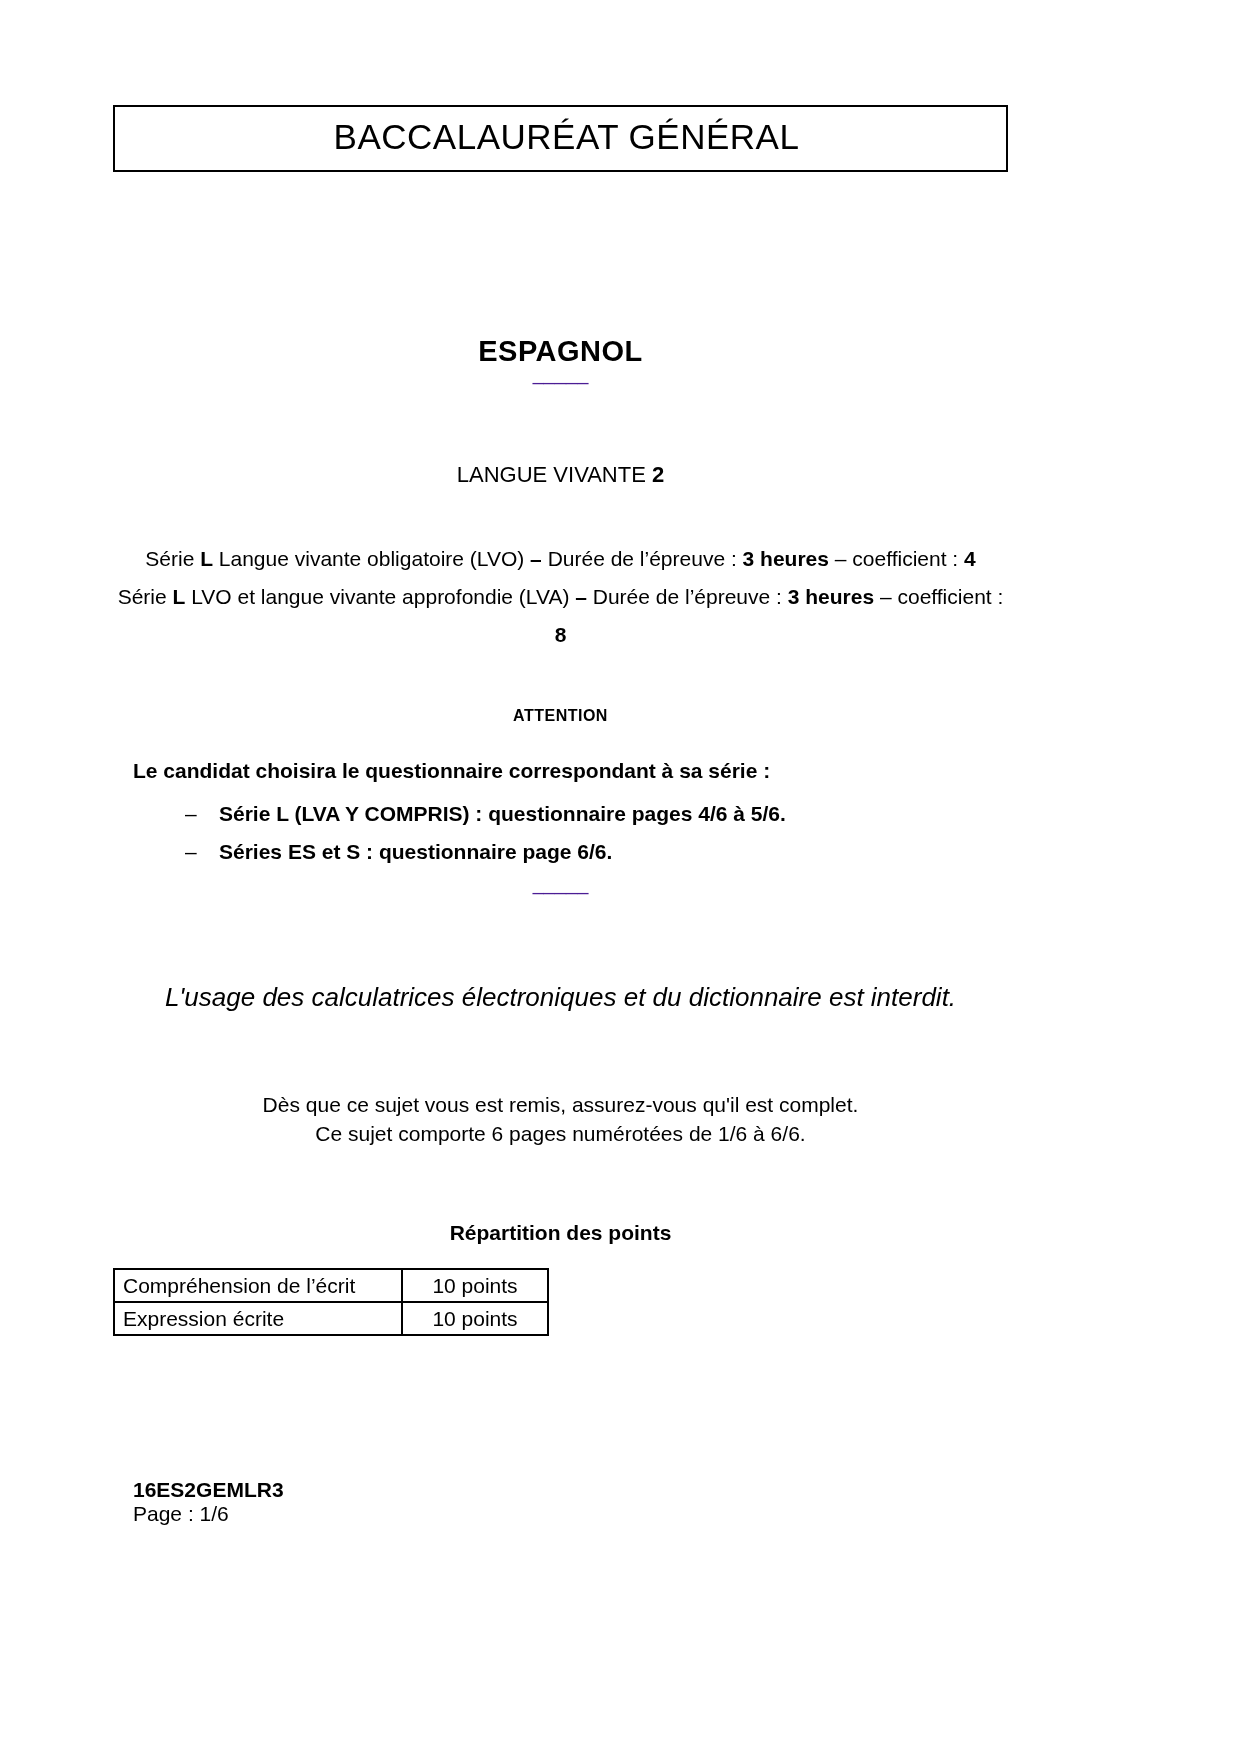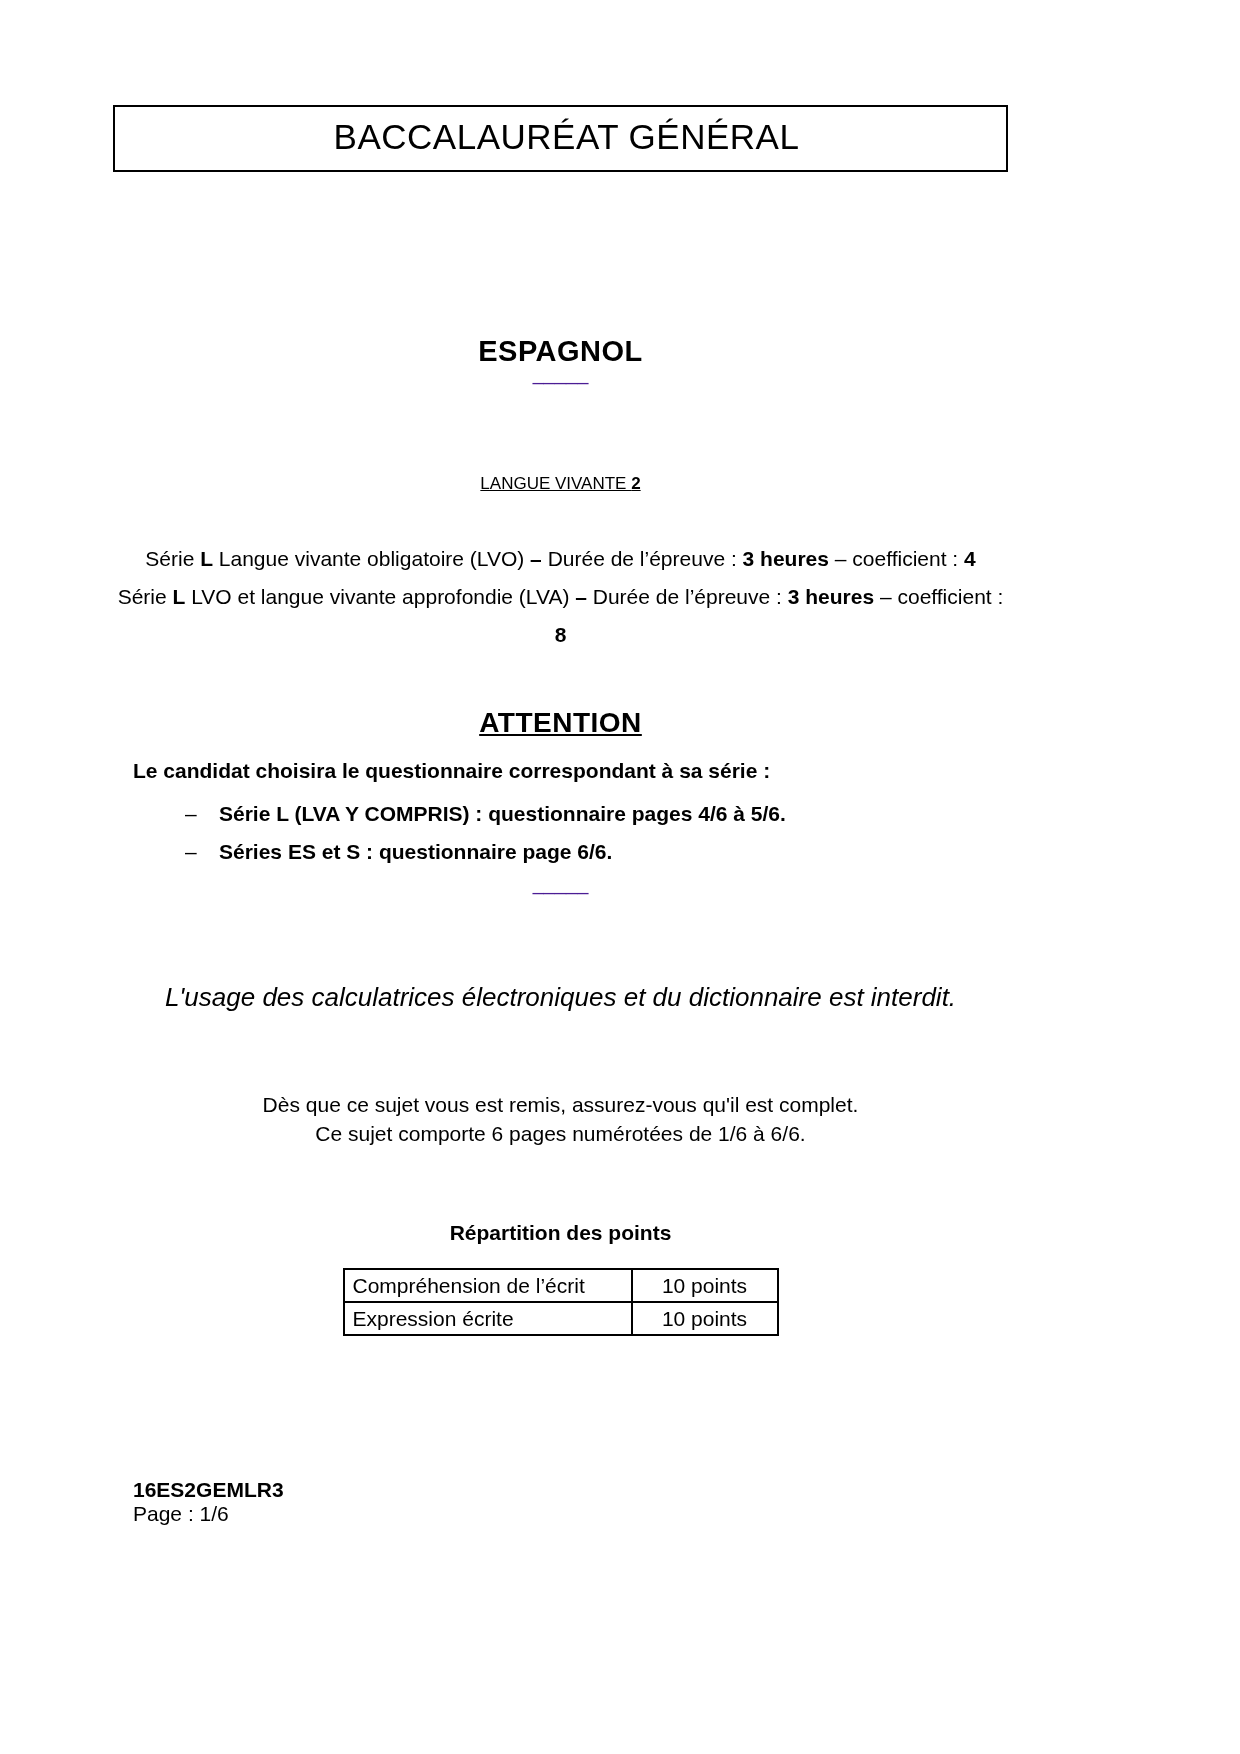--- a/index.html
+++ b/index.html
@@ -28,27 +28,26 @@
     padding: 10px 0 13px 12px;
     text-align: center;
     font-size: 35px;
     letter-spacing: 0.5px;
   }
   .session   { top: 227px; font-size: 24px; font-weight: bold; }
   .subject   { top: 335px; font-size: 29px; font-weight: bold; letter-spacing: 0.5px; }
   .divider   { font-size: 20px; letter-spacing: 0px; color: #4c1d95; }
   .divider1  { top: 362px; }
   .divider2  { top: 872px; }
-  .language  { top: 474px; font-size: 17px; text-decoration: underline; }
+  .language  { top: 462px; font-size: 22px; }
   .series    { top: 540px; font-size: 21px; line-height: 38px; }
   .attention-heading {
     top: 707px;
-    font-size: 28px;
+    font-size: 16px;
     font-weight: bold;
-    text-decoration: underline;
     letter-spacing: 0.5px;
   }
   .attention-intro {
     top: 759px;
     left: 20px;
     right: auto;
     font-size: 21px;
     font-weight: bold;
     text-align: left;
   }
@@ -66,21 +65,21 @@
     font-weight: bold;
   }
   .attention-item .marker {
     font-weight: normal;
     width: 34px;
     flex: 0 0 34px;
   }
   .notice       { top: 982px;  font-size: 26px; font-style: italic; }
   .completeness { top: 1090px; font-size: 21px; line-height: 29px; }
   .points-heading { top: 1221px; font-size: 21px; font-weight: bold; }
-  .table-wrap  { top: 1268px; display: flex; justify-content: center; }
+  .table-wrap  { top: 1268px; display: flex; justify-content: flex-start; }
   table.points-table {
     border-collapse: collapse;
     font-size: 21px;
   }
   table.points-table td {
     border: 2px solid #000;
     height: 31px;
     padding: 0 8px;
   }
   td.pt-label { width: 270px; text-align: left; }

